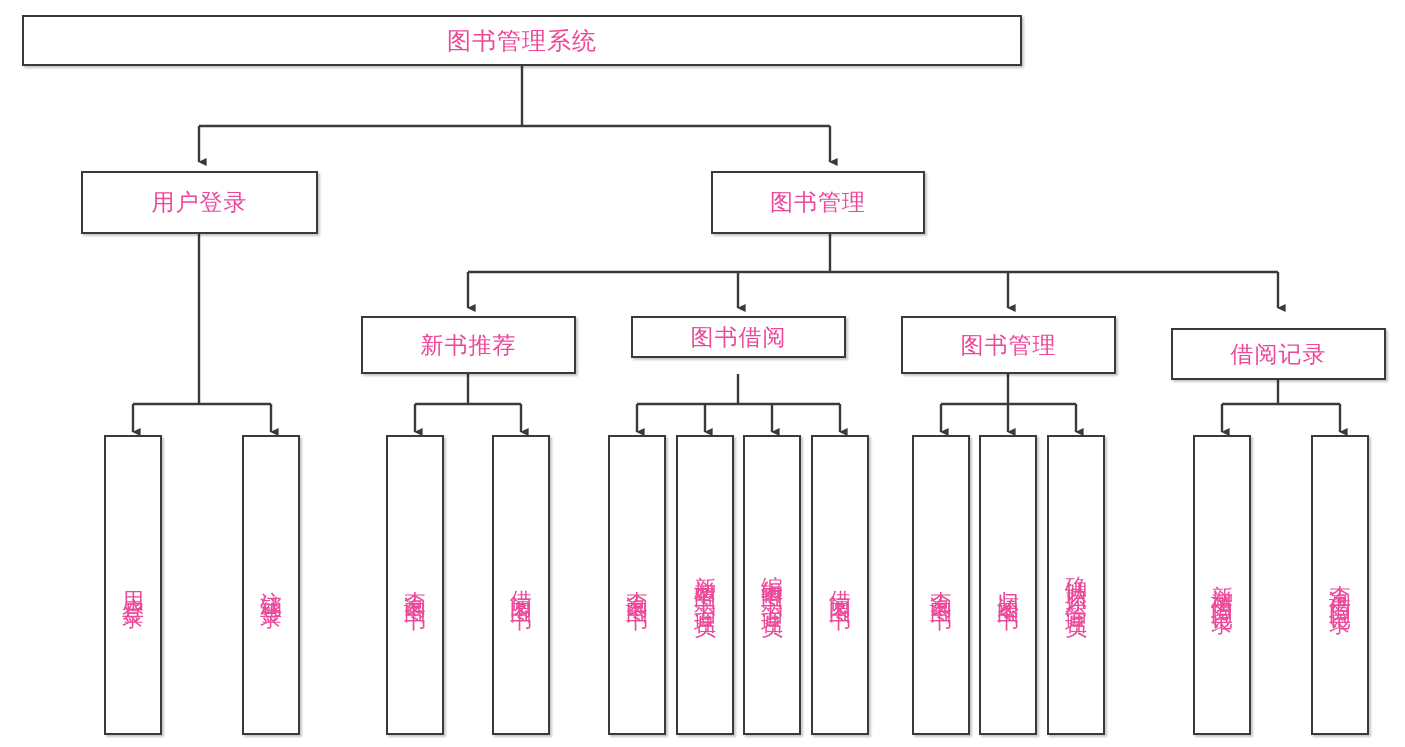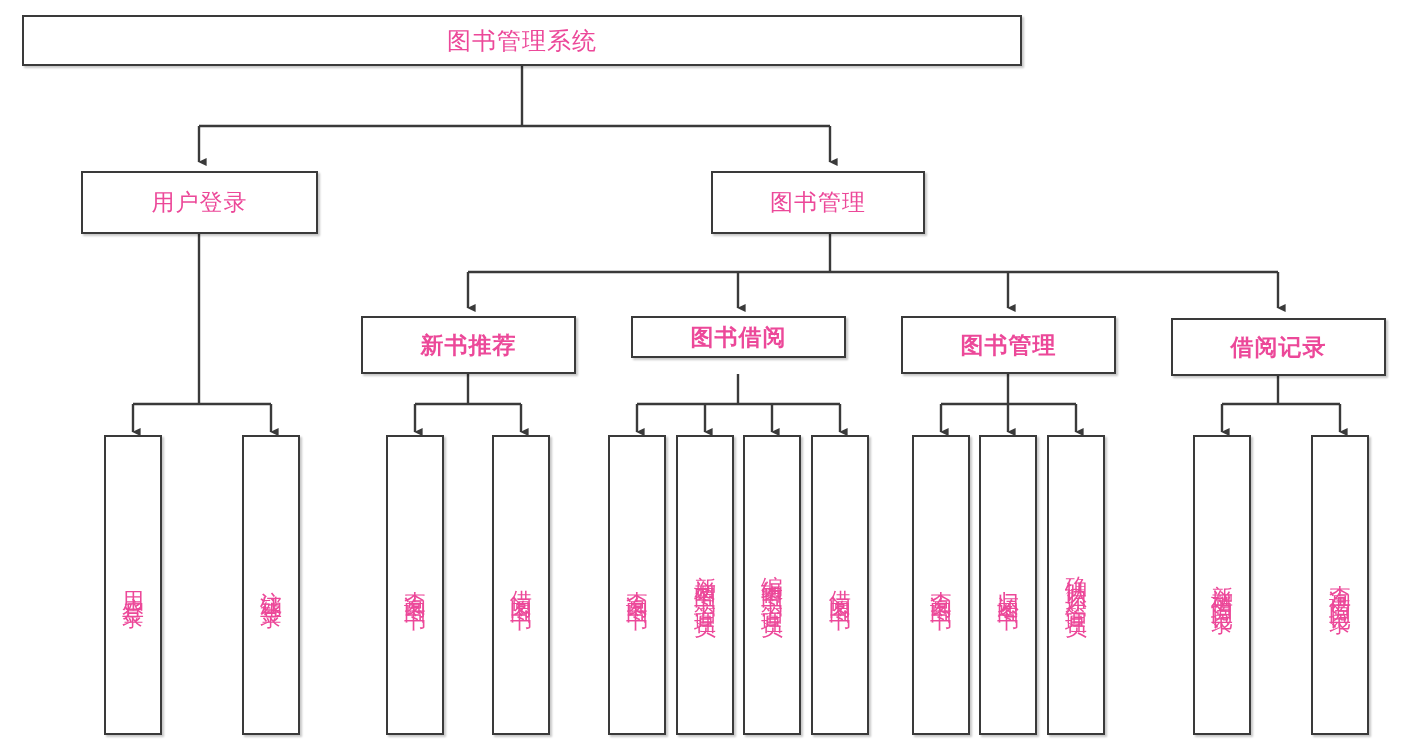--- a/index.html
+++ b/index.html
@@ -52,21 +52,21 @@
   .node.vertical .label {
     writing-mode: vertical-rl;
     text-orientation: upright;
     white-space: nowrap;
     letter-spacing: 6px;
     font-size: 22px;
     line-height: 1;
   }
   .node.root .label { font-size: 24px; }
   .node.level2 .label { font-size: 23px; }
-  .node.level3 .label { font-size: 23px; font-weight: bold; }
+  .node.level3 .label { font-size: 23px; }
 
   #watermark {
     position: absolute;
     right: 8px;
     bottom: 4px;
     font-size: 17px;
     color: #b9b9b9;
     z-index: 5;
     white-space: nowrap;
     letter-spacing: 0.5px;
@@ -140,21 +140,21 @@
 
   <div class="node level3" style="left:361px; top:316px; width:215px; height:58px;">
     <span class="label">新书推荐</span>
   </div>
   <div class="node level3" style="left:631px; top:316px; width:215px; height:42px;text-align:right;">
     <span class="label">图书借阅</span>
   </div>
   <div class="node level3" style="left:901px; top:316px; width:215px; height:58px;">
     <span class="label">图书管理</span>
   </div>
-  <div class="node level3" style="left:1171px; top:318px; width:215px; height:58px;">
+  <div class="node level3" style="left:1171px; top:328px; width:215px; height:52px;">
     <span class="label">借阅记录</span>
   </div>
 
   <div class="node vertical" style="left:104px; top:435px; width:58px; height:300px;">
     <span class="label">用户登录</span>
   </div>
   <div class="node vertical" style="left:242px; top:435px; width:58px; height:300px;">
     <span class="label">注销登录</span>
   </div>
 

